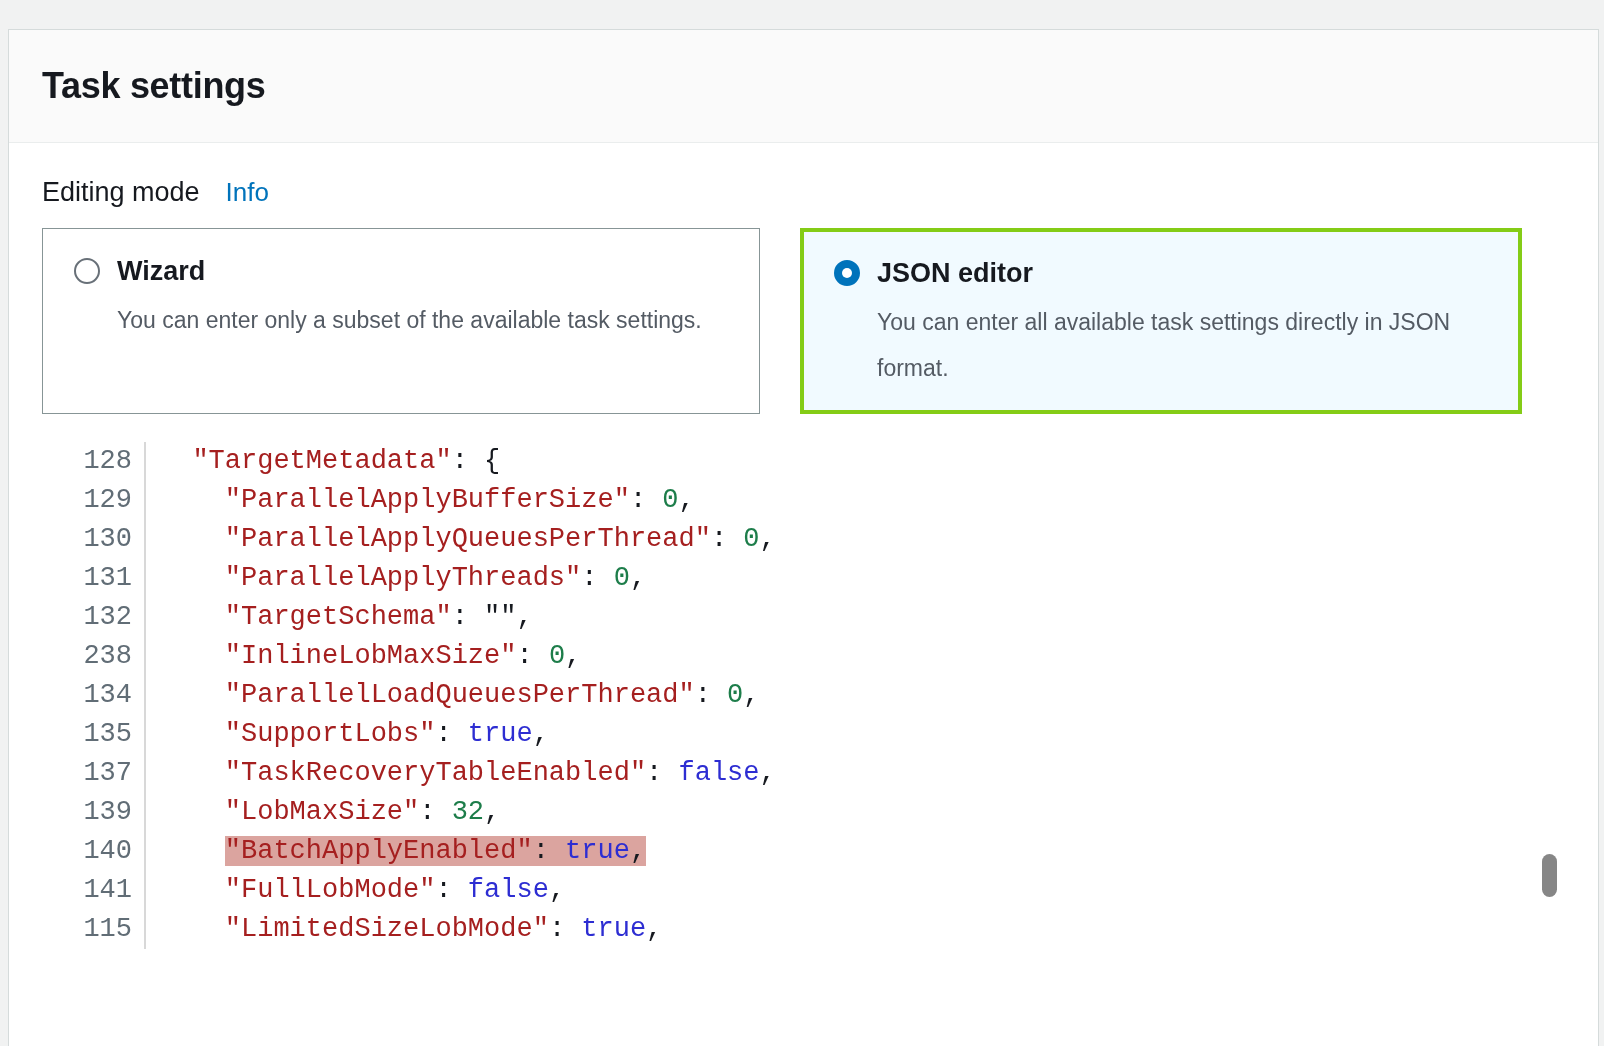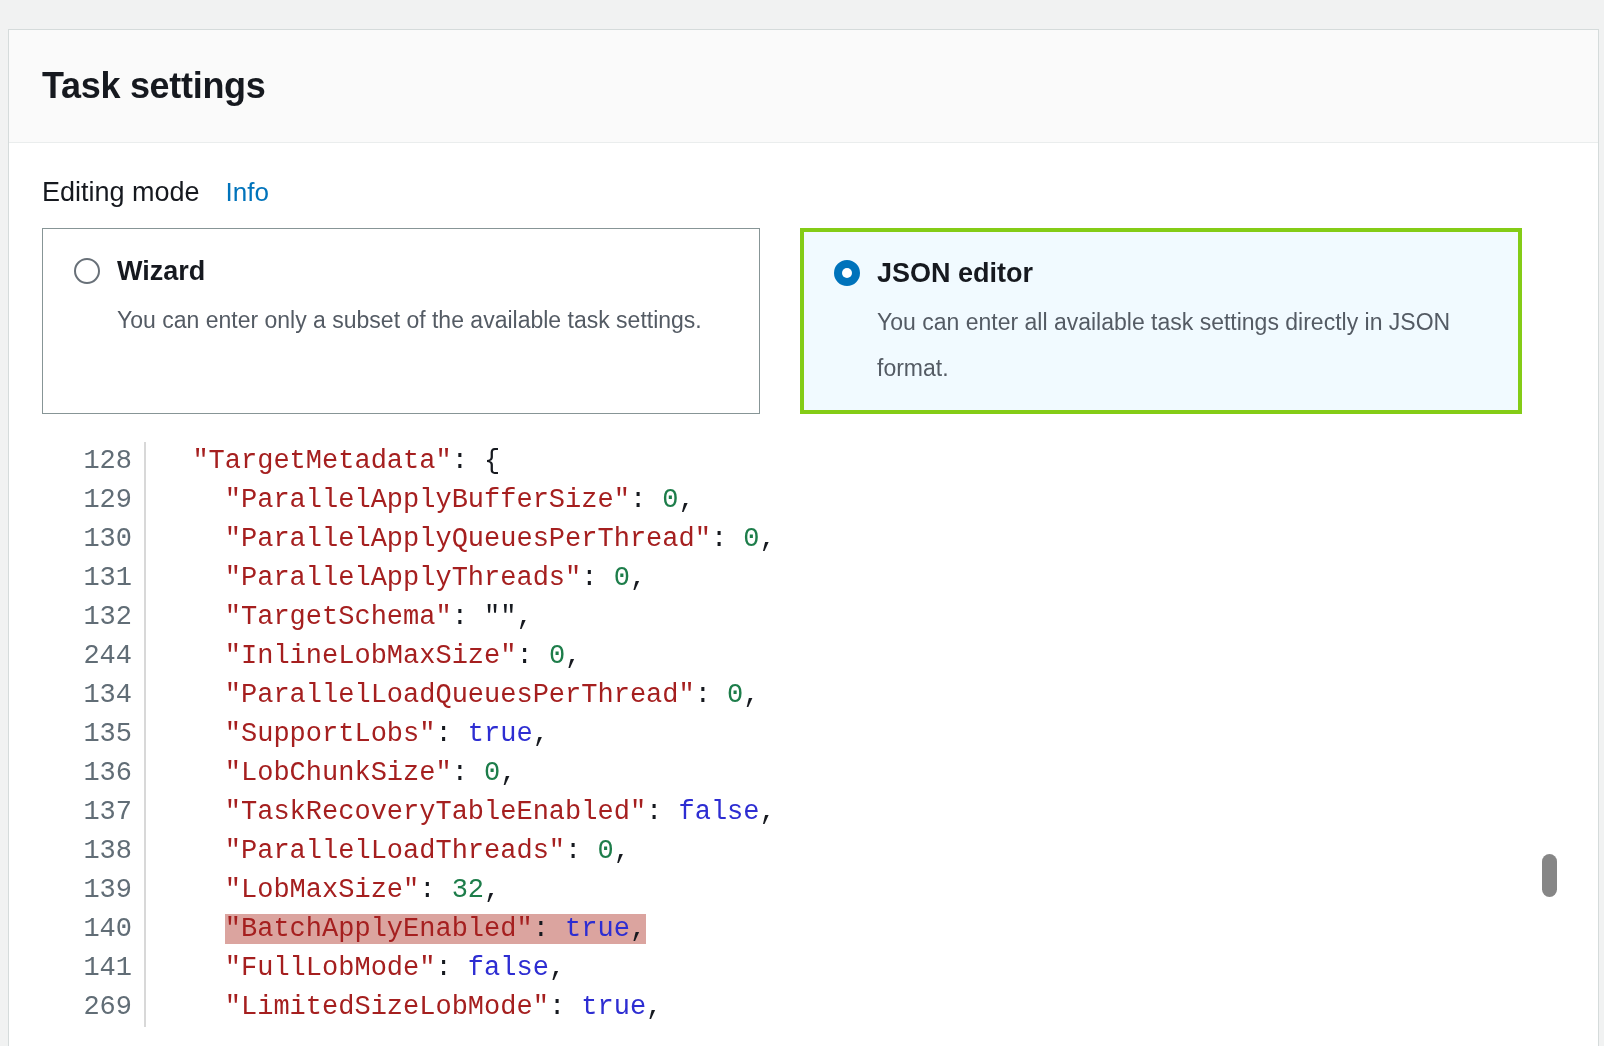--- a/index.html
+++ b/index.html
@@ -118,57 +118,49 @@
         </div>
         <div class="code-line">
           <div class="gutter">131</div>
           <div class="code-text">    <span class="tk-key">"ParallelApplyThreads"</span><span class="tk-punc">: </span><span class="tk-num">0</span><span class="tk-punc">,</span></div>
         </div>
         <div class="code-line">
           <div class="gutter">132</div>
           <div class="code-text">    <span class="tk-key">"TargetSchema"</span><span class="tk-punc">: "",</span></div>
         </div>
         <div class="code-line">
-          <div class="gutter">244</div>
+          <div class="gutter">238</div>
           <div class="code-text">    <span class="tk-key">"InlineLobMaxSize"</span><span class="tk-punc">: </span><span class="tk-num">0</span><span class="tk-punc">,</span></div>
         </div>
         <div class="code-line">
           <div class="gutter">134</div>
           <div class="code-text">    <span class="tk-key">"ParallelLoadQueuesPerThread"</span><span class="tk-punc">: </span><span class="tk-num">0</span><span class="tk-punc">,</span></div>
         </div>
         <div class="code-line">
           <div class="gutter">135</div>
           <div class="code-text">    <span class="tk-key">"SupportLobs"</span><span class="tk-punc">: </span><span class="tk-bool">true</span><span class="tk-punc">,</span></div>
         </div>
         <div class="code-line">
-          <div class="gutter">136</div>
-          <div class="code-text">    <span class="tk-key">"LobChunkSize"</span><span class="tk-punc">: </span><span class="tk-num">0</span><span class="tk-punc">,</span></div>
-        </div>
-        <div class="code-line">
           <div class="gutter">137</div>
           <div class="code-text">    <span class="tk-key">"TaskRecoveryTableEnabled"</span><span class="tk-punc">: </span><span class="tk-bool">false</span><span class="tk-punc">,</span></div>
-        </div>
-        <div class="code-line">
-          <div class="gutter">138</div>
-          <div class="code-text">    <span class="tk-key">"ParallelLoadThreads"</span><span class="tk-punc">: </span><span class="tk-num">0</span><span class="tk-punc">,</span></div>
         </div>
         <div class="code-line">
           <div class="gutter">139</div>
           <div class="code-text">    <span class="tk-key">"LobMaxSize"</span><span class="tk-punc">: </span><span class="tk-num">32</span><span class="tk-punc">,</span></div>
         </div>
         <div class="code-line">
           <div class="gutter">140</div>
           <div class="code-text">    <span class="hl"><span class="tk-key">"BatchApplyEnabled"</span><span class="tk-punc">: </span><span class="tk-bool">true</span><span class="tk-punc">,</span></span></div>
         </div>
         <div class="code-line">
           <div class="gutter">141</div>
           <div class="code-text">    <span class="tk-key">"FullLobMode"</span><span class="tk-punc">: </span><span class="tk-bool">false</span><span class="tk-punc">,</span></div>
         </div>
         <div class="code-line">
-          <div class="gutter">269</div>
+          <div class="gutter">115</div>
           <div class="code-text">    <span class="tk-key">"LimitedSizeLobMode"</span><span class="tk-punc">: </span><span class="tk-bool">true</span><span class="tk-punc">,</span></div>
         </div>
       </div>
 
   </div>
 
   <div class="scroll-thumb"></div>
 
 </div>
 

